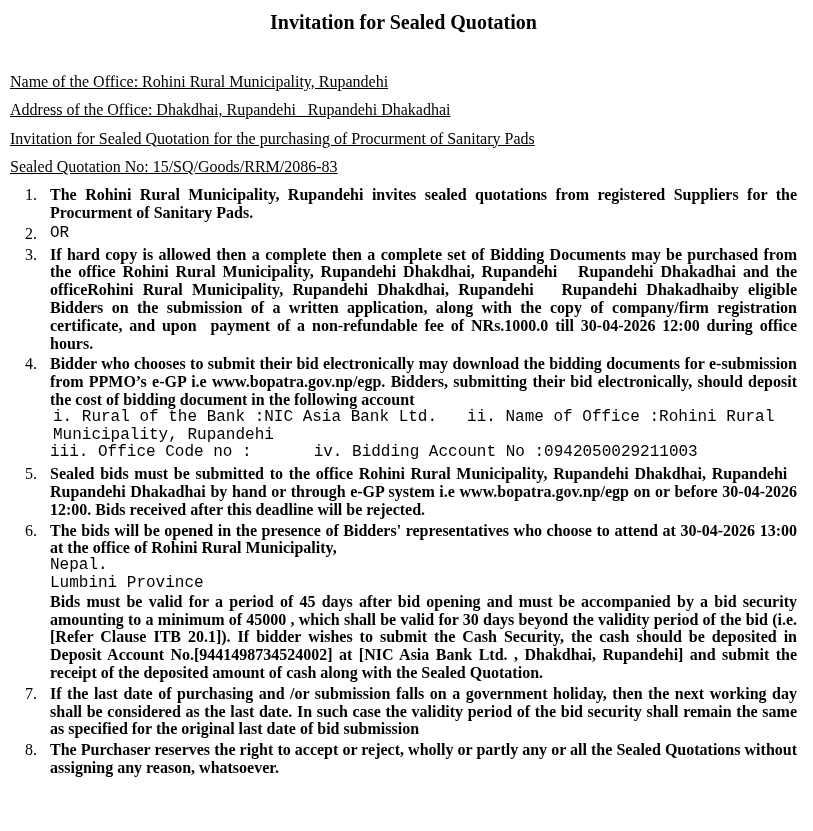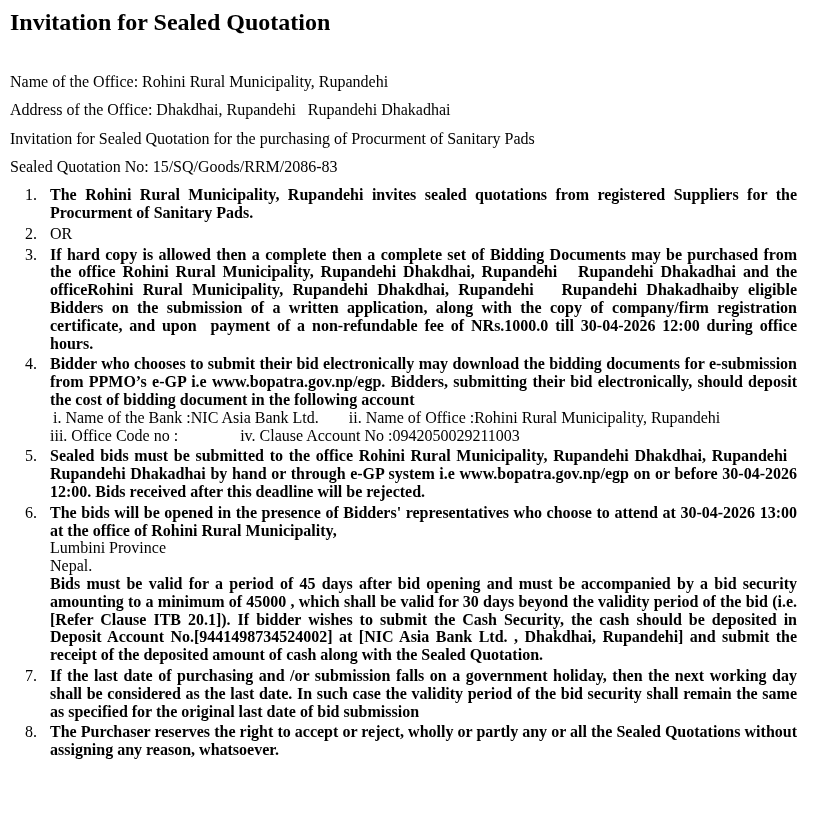--- a/index.html
+++ b/index.html
@@ -15,32 +15,33 @@
     font-family: "Liberation Serif", "DejaVu Serif", serif;
     font-size: 16px;
     line-height: 17.8px;
   }
   .page {
     box-sizing: border-box;
     width: 813px;
     padding: 0 16px 0 10px;
   }
   h1.doc-title {
-    font-size: 24px;
+    font-size: 20px;
     line-height: 30px;
     font-weight: 700;
-    text-align: left;
+    text-align: center;
     margin: 7px 0 0 0;
   }
   .header-block {
     margin-top: 36px;
   }
   .header-block p {
     margin: 0 0 10.5px 0;
     white-space: pre-wrap;
+    text-decoration: underline;
   }
   .date-label {
     display: inline-block;
     width: 103px;
   }
   ol.quotation-list {
     list-style: none;
     margin: 9px 0 0 0;
     padding: 0 0 0 40px;
   }
@@ -53,20 +54,21 @@
     left: -25px;
     top: 0;
   }
   .li-text {
     text-align: justify;
     white-space: pre-wrap;
     font-weight: bold;
   }
   .plain-line {
     white-space: pre-wrap;
+    font-family: Liberation Mono, monospace;
   }
   .spacer-a {
     display: inline-block;
     width: 30px;
   }
   .spacer-b {
     display: inline-block;
     width: 62px;
   }
   .bank-line-1 {
@@ -100,34 +102,34 @@
     </li>
 
     <li>
       <span class="item-number">3.</span>
       <div class="li-text">If hard copy is allowed then a complete then a complete set of Bidding Documents may be purchased from the office Rohini Rural Municipality, Rupandehi Dhakdhai, Rupandehi&nbsp;&nbsp; Rupandehi Dhakadhai and the officeRohini Rural Municipality, Rupandehi Dhakdhai, Rupandehi&nbsp;&nbsp; Rupandehi Dhakadhaiby eligible Bidders on the submission of a written application, along with the copy of company/firm registration certificate, and upon&nbsp; payment of a non-refundable fee of NRs.1000.0 till 30-04-2026 12:00 during office hours.</div>
     </li>
 
     <li>
       <span class="item-number">4.</span>
       <div class="li-text">Bidder who chooses to submit their bid electronically may download the bidding documents for e-submission from PPMO’s e-GP i.e www.bopatra.gov.np/egp. Bidders, submitting their bid electronically, should deposit the cost of bidding document in the following account</div>
-      <div class="plain-line bank-line-1"><span>i. Name of the Bank :NIC Asia Bank Ltd.</span><span class="spacer-a"></span><span>ii. Name of Office :Rohini Rural Municipality, Rupandehi</span></div>
-      <div class="plain-line"><span>iii. Office Code no :</span><span class="spacer-b"></span><span>iv. Clause Account No :0942050029211003</span></div>
+      <div class="plain-line bank-line-1"><span>i. Rural of the Bank :NIC Asia Bank Ltd.</span><span class="spacer-a"></span><span>ii. Name of Office :Rohini Rural Municipality, Rupandehi</span></div>
+      <div class="plain-line"><span>iii. Office Code no :</span><span class="spacer-b"></span><span>iv. Bidding Account No :0942050029211003</span></div>
     </li>
 
     <li>
       <span class="item-number">5.</span>
       <div class="li-text">Sealed bids must be submitted to the office Rohini Rural Municipality, Rupandehi Dhakdhai, Rupandehi&nbsp;&nbsp; Rupandehi Dhakadhai by hand or through e-GP system i.e www.bopatra.gov.np/egp on or before 30-04-2026 12:00. Bids received after this deadline will be rejected.</div>
     </li>
 
     <li>
       <span class="item-number">6.</span>
       <div class="li-text">The bids will be opened in the presence of Bidders' representatives who choose to attend at 30-04-2026 13:00 at the office of Rohini Rural Municipality,</div>
+      <div class="plain-line">Nepal.</div>
       <div class="plain-line">Lumbini Province</div>
-      <div class="plain-line">Nepal.</div>
       <div class="li-text">Bids must be valid for a period of 45 days after bid opening and must be accompanied by a bid security amounting to a minimum of 45000 , which shall be valid for 30 days beyond the validity period of the bid (i.e. [Refer Clause ITB 20.1]). If bidder wishes to submit the Cash Security, the cash should be deposited in Deposit Account No.[9441498734524002] at [NIC Asia Bank Ltd. , Dhakdhai, Rupandehi] and submit the receipt of the deposited amount of cash along with the Sealed Quotation.</div>
     </li>
 
     <li>
       <span class="item-number">7.</span>
       <div class="li-text">If the last date of purchasing and /or submission falls on a government holiday, then the next working day shall be considered as the last date. In such case the validity period of the bid security shall remain the same as specified for the original last date of bid submission</div>
     </li>
 
     <li>
       <span class="item-number">8.</span>

